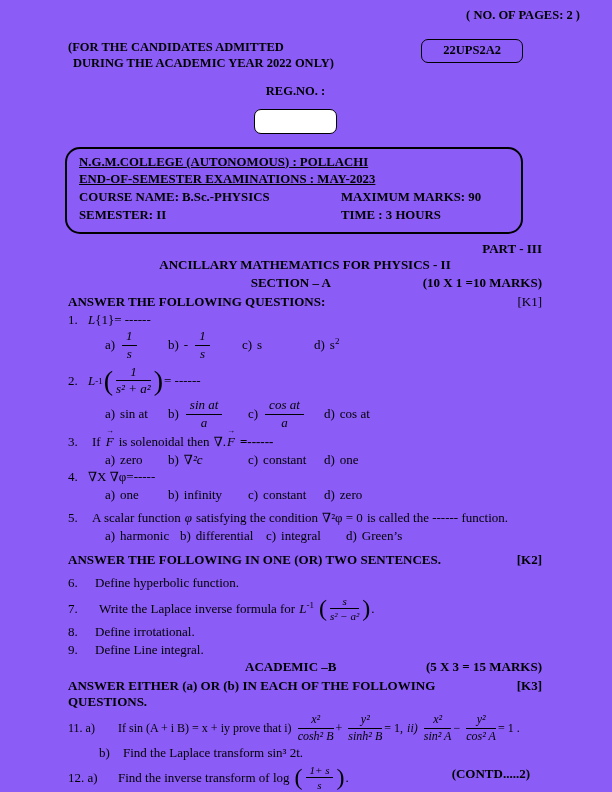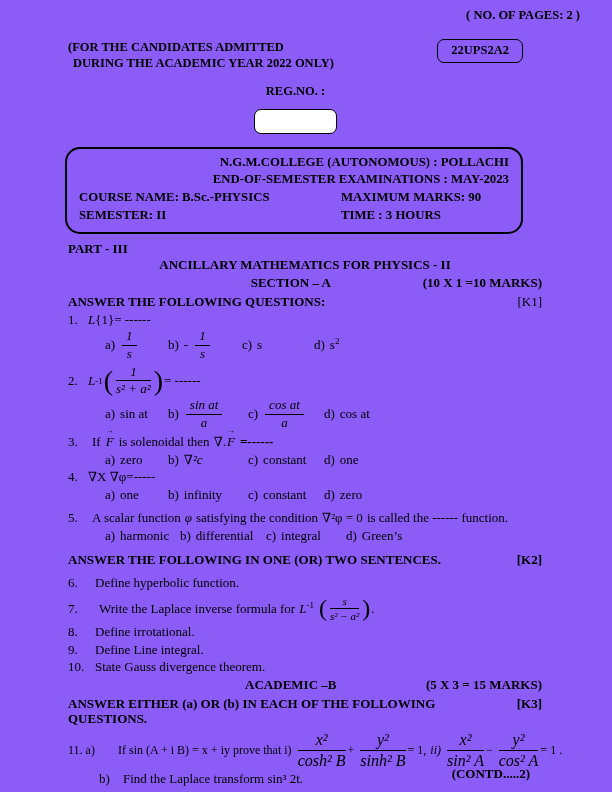--- a/index.html
+++ b/index.html
@@ -12,36 +12,36 @@
   }
   .bold { font-weight:bold; }
   .it { font-style:italic; }
 
   .pages-row { text-align:right; font-weight:bold; margin-right:-38px; font-size:12.5px; }
 
   .cand-row { display:flex; justify-content:space-between; align-items:flex-start; margin-top:16px; }
   .cand-left { font-weight:bold; font-size:12.5px; line-height:1.3; }
   .cand-left .l2 { padding-left:5px; }
   .code-box {
-    border:1.6px solid #000; border-radius:7px; padding:3px 13px 4px;
+    border:1.6px solid #000; border-radius:7px; padding:3px 21px 4px;
     font-weight:bold; font-size:12.5px; margin-right:19px;
   }
   .reg-row { display:flex; justify-content:flex-end; align-items:center; gap:10px; margin-top:12px; margin-right:19px;flex-direction:column; }
   .reg-label { font-weight:bold; font-size:12.5px; }
   .reg-box { width:83px; height:25px; border:1.6px solid #000; border-radius:7px; background:#fff; }
 
   .hbox {
     border:2px solid #000; border-radius:15px;
     margin:13px 19px 0 -3px; padding:5px 12px 7px;
     font-weight:bold; font-size:12.8px;
   }
-  .hbox .hc { text-align:right; line-height:1.35; }
+  .hbox .hc { text-align:left; line-height:1.35;text-decoration:underline; }
   .hgrid { display:grid; grid-template-columns:1fr 168px; line-height:1.4; margin-top:1px; }
 
-  .part-title { text-align:left; font-weight:bold; margin-top:7px; }
+  .part-title { text-align:right; font-weight:bold; margin-top:7px; }
   .subject-title { text-align:center; font-weight:bold; margin-top:1px; }
 
   .secrow { position:relative; height:17px; margin-top:2px; }
   .sec-title { position:absolute; left:47%; transform:translateX(-50%); font-weight:bold; }
   .sec-marks { position:absolute; right:0; font-weight:bold; }
 
   .krow { display:flex; justify-content:space-between; margin-top:2px; }
 
   .q { display:flex; align-items:center; margin-top:2px; white-space:nowrap; }
   .qno { width:20px; flex:0 0 auto; }
@@ -63,21 +63,21 @@
   sup.s { font-size:9px; vertical-align:super; line-height:0; }
   .bp { font-size:28px; font-weight:400; line-height:0.9; vertical-align:middle; margin:0 1px; }
   .bp-sm { font-size:24px; }
 
   .vec { position:relative; display:inline-block; font-style:italic; padding:0 1px; }
   .vec .arr { position:absolute; top:-8px; left:1px; font-size:8px; font-style:normal; letter-spacing:-1px; }
 
   .tall { margin-top:4px; margin-bottom:2px; }
   .or-row { text-align:center; font-weight:bold; margin-top:2px; }
   .q11row { font-size:12px; }
-  .q11row .frac-sm { font-size:16px;font-style:italic; }
+  .q11row .frac-sm { font-size:12px;font-style:italic; }
   .contd { position:absolute; right:82px; bottom:10px; font-weight:bold; } .mt4 { margin-top:4px; } .mt8 { margin-top:8px; }
 </style>
 </head>
 <body>
 
 <div class="sheet">
 
   <div class="pages-row">( NO. OF PAGES:  2 )</div>
 
   <div class="cand-row">
@@ -285,24 +285,20 @@
   </div>
 
   <div class="q">
     <span class="qno-mid">8.</span>
     <span>Define irrotational.</span>
   </div>
   <div class="q">
     <span class="qno-mid">9.</span>
     <span>Define Line integral.</span>
   </div>
-  <div class="q">
-    <span class="qno-mid">10.</span>
-    <span>State Gauss divergence theorem.</span>
-  </div>
 
   <div class="secrow">
     <span class="sec-title">ACADEMIC –B</span>
     <span class="sec-marks">(5 X 3 = 15 MARKS)</span>
   </div>
   <div class="krow">
     <span class="bold">ANSWER EITHER (a) OR (b) IN EACH OF THE FOLLOWING QUESTIONS.</span>
     <span class="bold">[K3]</span>
   </div>
 

